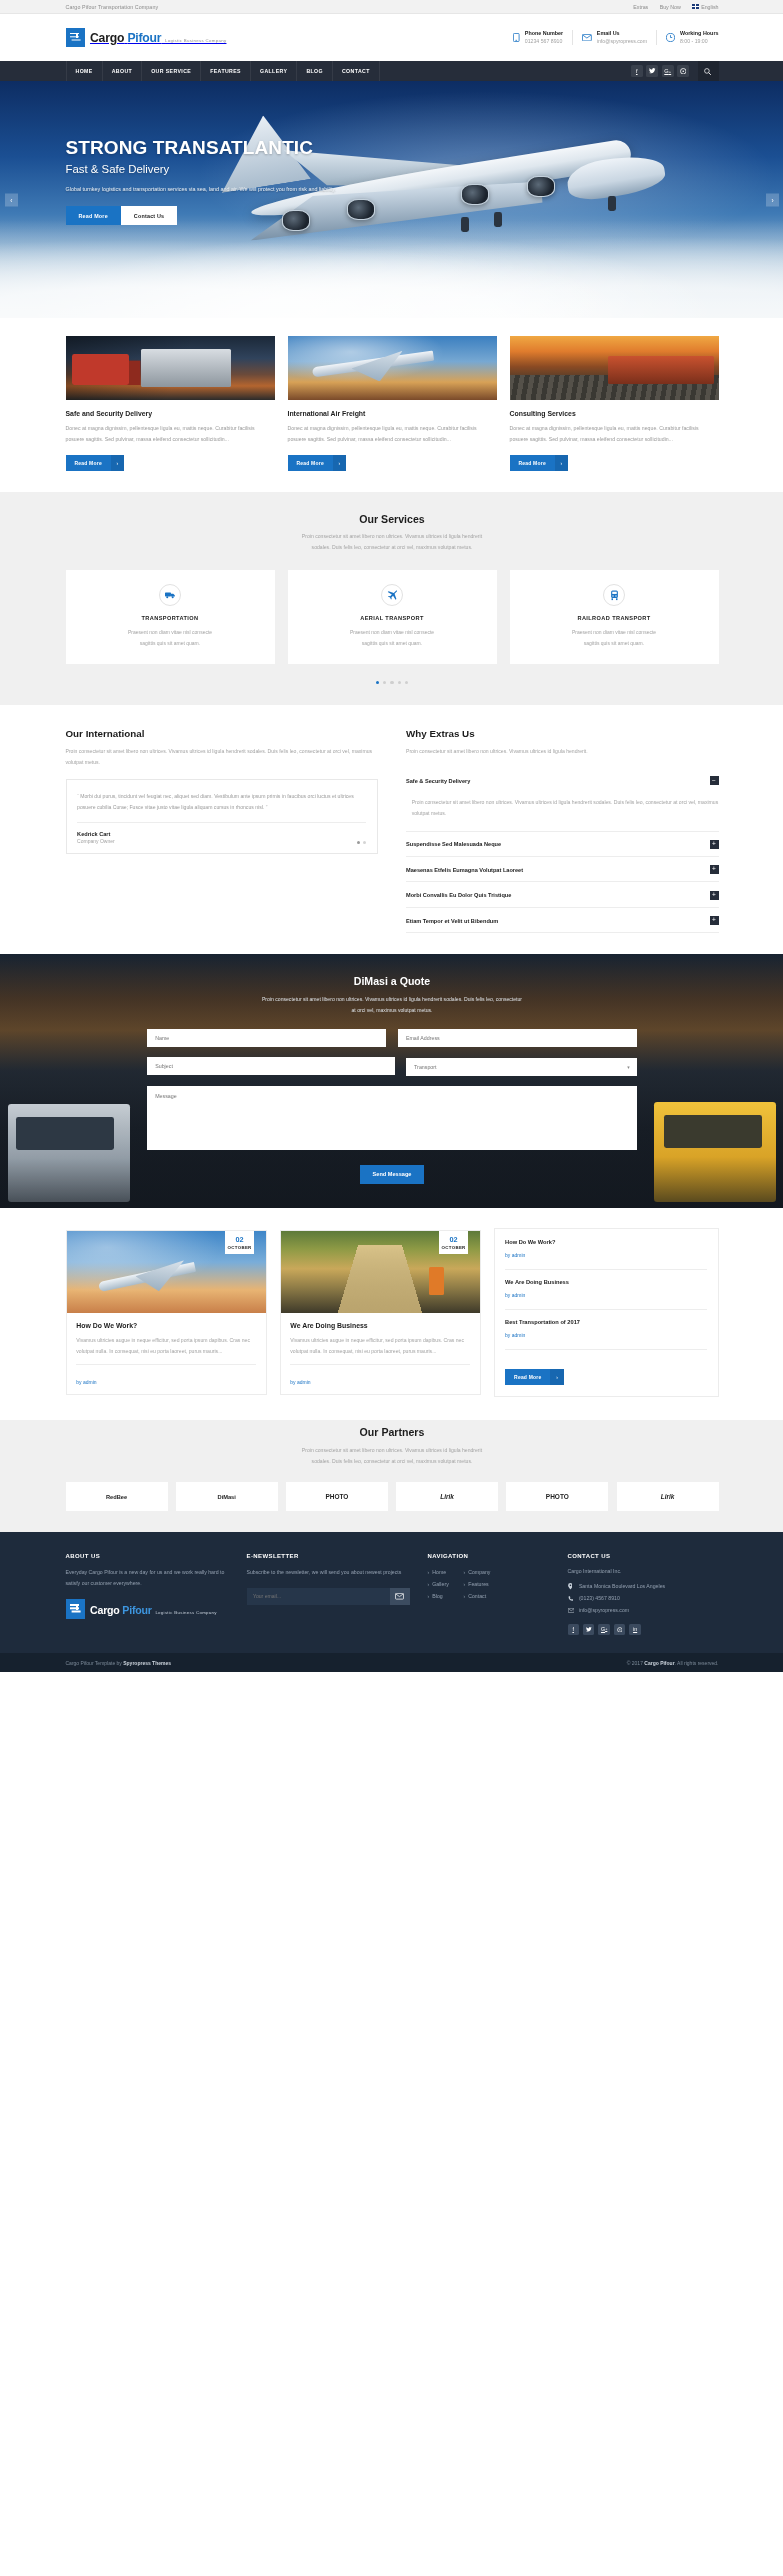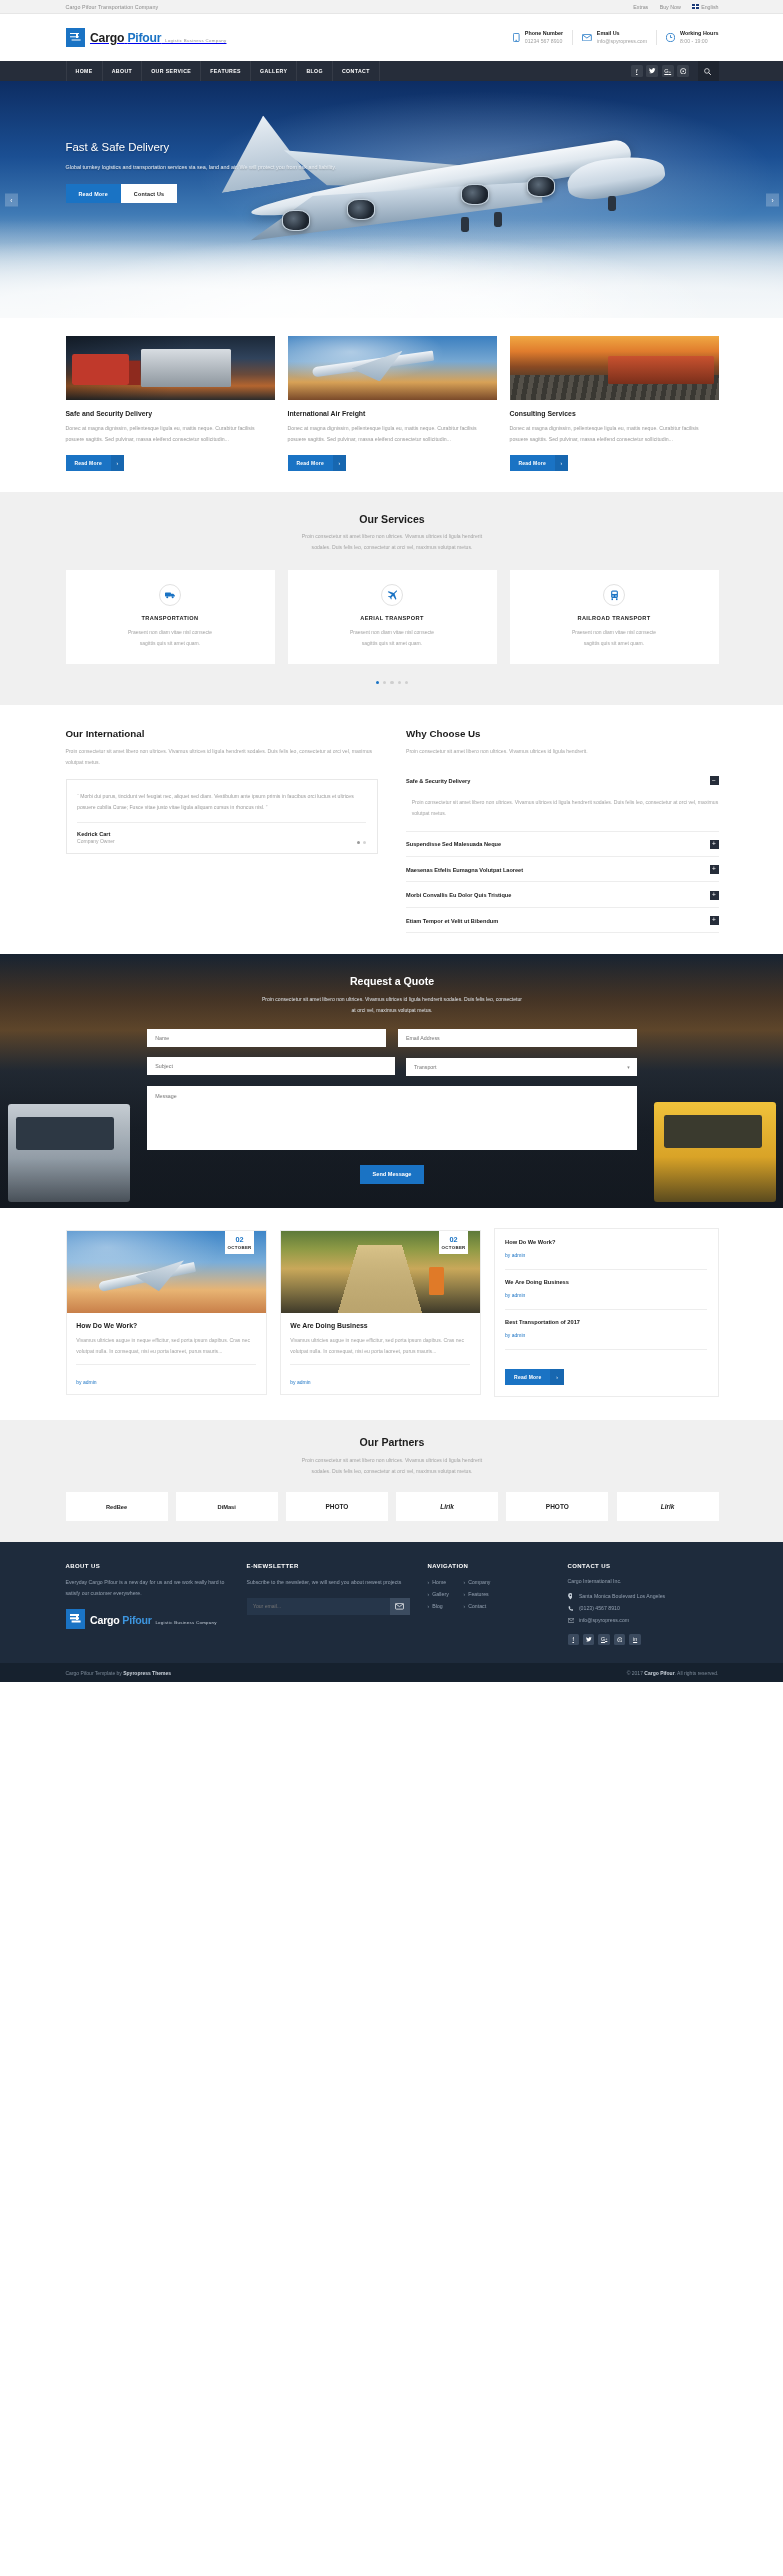--- a/index.html
+++ b/index.html
@@ -336,21 +336,21 @@
   .bfoot { border-top:0.8px solid #ededed; margin: 8.2px 9.8px 0; padding: 6.5px 0 7.3px; }
   .bfoot a { font-size: 5px; color:#1a73c4; text-decoration:none; }
 
   .bside { flex:1; border:0.8px solid #ececec; padding: 9.8px 10.6px 11.4px; }
   .bs-item { border-bottom: 0.8px solid #ededed; padding-bottom: 9px; margin-bottom: 9px; }
   .bs-item:nth-child(3) { }
   .bs-item h4 { font-size: 5.7px; font-weight:bold; color:#1c1c1c; }
   .bs-item a { font-size: 5px; color:#1a73c4; text-decoration:none; display:inline-block; margin-top: 4.9px;}
 
   
-  .partners { background:#f0f0f0; padding: 16px 0 21px; }
+  .partners { background:#f0f0f0; padding: 6px 0 21px; }
   .pgrid { display:flex; gap: 8.2px; margin-top: 14.7px; }
   .pbox {
     flex:1; height: 29px; background:#fff; display:flex; align-items:center; justify-content:center;
     font-size: 6.5px; font-weight:bold; color:#232323;
   }
   .pbox .sm { font-size: 5.7px; }
 
   
   .footer { background:#1e2b3c; padding: 21px 0 18px; }
   .fgrid2 { display:flex; gap: 18px; }
@@ -504,20 +504,21 @@
       <div class="eng e3"></div>
       <div class="eng e4"></div>
     <div class="gear g1"></div>
       <div class="gear g2"></div>
       <div class="gear g3"></div>
   </div>
   <div class="hero-arrow left">‹</div>
   <div class="hero-arrow right">›</div>
   <div class="wrap hero-inner">
     <div class="hero-content">
+      <h1>STRONG TRANSATLANTIC</h1>
       <h2>Fast &amp; Safe Delivery</h2>
       <p>Global turnkey logistics and transportation services via sea, land and air. We will protect you from risk and liability.</p>
       <div class="hero-btns">
         <a href="#" class="btn-primary">Read More</a>
         <a href="#" class="btn-white">Contact Us</a>
       </div>
     </div>
   </div>
 </div>
 
@@ -625,21 +626,21 @@
         </div>
         <div class="tdots">
           <span class="d on"></span>
           <span class="d"></span>
         </div>
       </div>
     </div>
   </div>
 
   <div class="tcol">
-    <div class="col-title">Why Choose Us</div>
+    <div class="col-title">Why Extras Us</div>
     <div class="col-sub">Proin consectetur sit amet libero non ultrices. Vivamus ultrices id ligula hendrerit.</div>
     <div class="acc">
       <div class="acc-item">
         <div class="acc-head">
           <span class="t">Safe &amp; Security Delivery</span>
           <span class="acc-tog">−</span>
         </div>
         <div class="acc-body">Proin consectetur sit amet libero non ultrices. Vivamus ultrices id ligula hendrerit sodales. Duis felis leo, consectetur at orci vel, maximus volutpat metus.</div>
       </div>
       <div class="acc-item">
@@ -667,21 +668,21 @@
         </div>
       </div>
     </div>
   </div>
 </div>
 
 <div class="quote-sec">
   <div class="q-truck-l"></div>
   <div class="q-truck-r"></div>
   <div class="wrap quote-inner">
-    <div class="q-title">Request a Quote</div>
+    <div class="q-title">DiMasi a Quote</div>
     <div class="q-sub">
       <span style="display:block">Proin consectetur sit amet libero non ultrices. Vivamus ultrices id ligula hendrerit sodales. Duis felis leo, consectetur</span>
       <span style="display:block">at orci vel, maximus volutpat metus.</span>
     </div>
     <div class="qform">
       <div class="qrow">
         <input class="qin" placeholder="Name" style="">
         <input class="qin" placeholder="Email Address" style="">
       </div>
       <div class="qrow">

